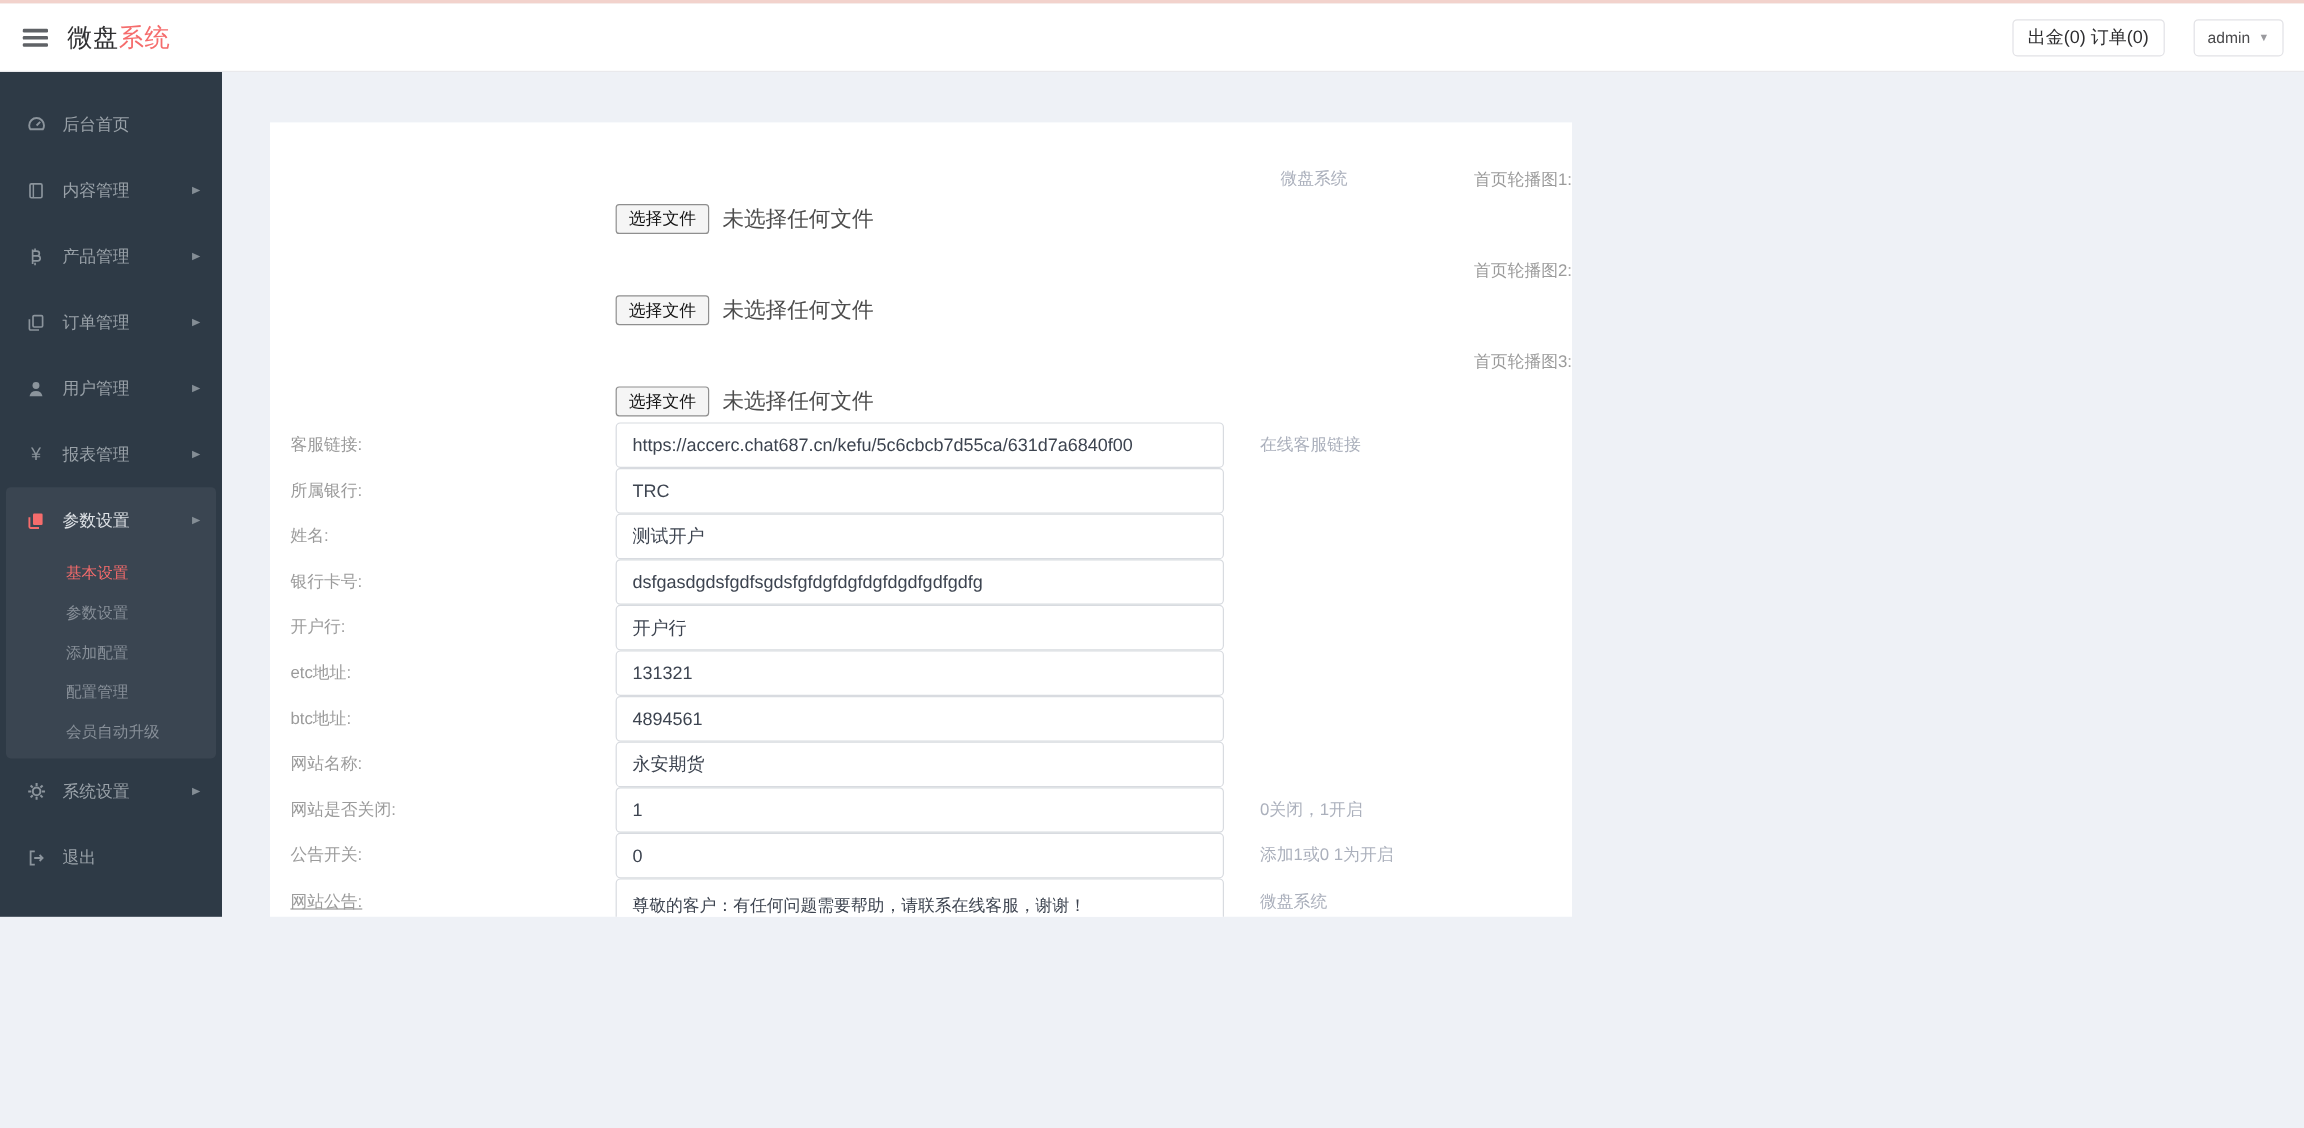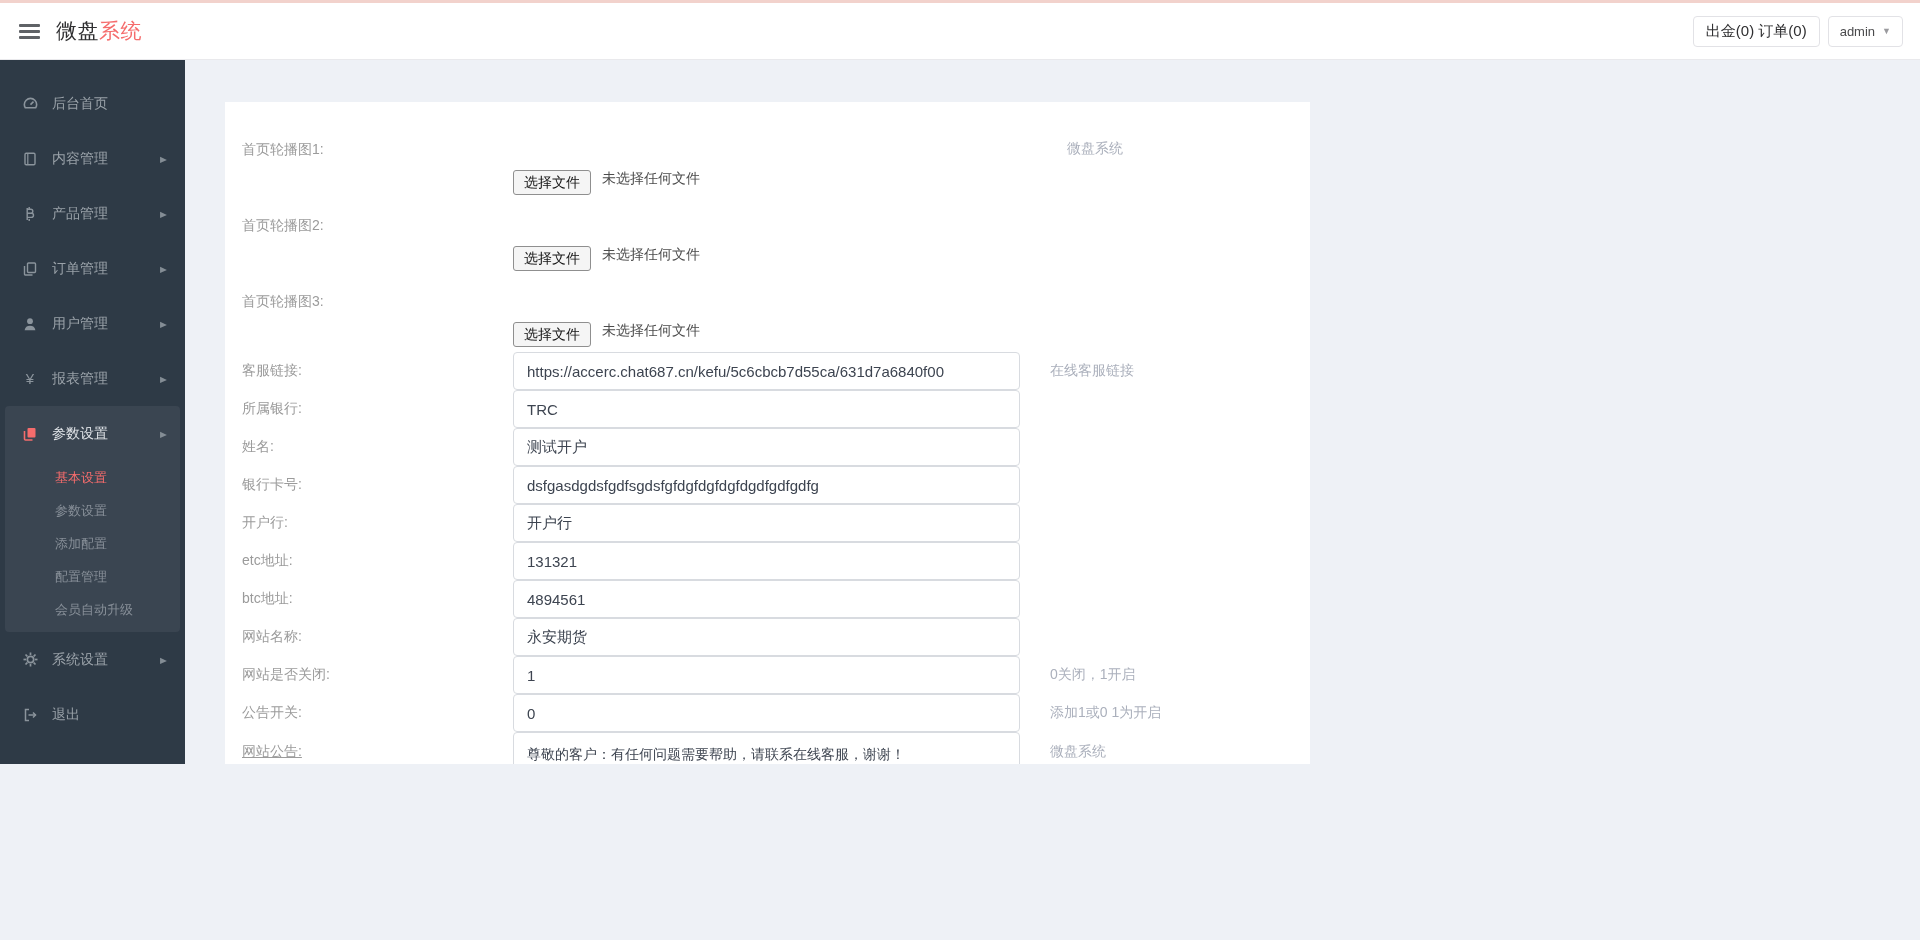--- a/index.html
+++ b/index.html
@@ -12,21 +12,21 @@
   
   .topstrip { height:3px; background:#f2d2cc; }
   .navbar {
     height:57px; background:#fff; border-bottom:1px solid #e9e9ec;
     display:flex; align-items:center; padding:0 17px; position:relative; z-index:5;
   }
   .hamburger { width:21px; display:flex; flex-direction:column; gap:3px; cursor:pointer; margin-left:2px; }
   .hamburger .bar { height:3px; background:#5f6266; border-radius:1px; }
   .logo { margin-left:16px; font-size:21px; color:#2f2f31; letter-spacing:0.5px; white-space:nowrap; }
   .logo .accent { color:#f56c6c; }
-  .nav-right { margin-left:auto; display:flex; gap:8px; align-items:flex-start; }
+  .nav-right { margin-left:auto; display:flex; gap:24px; align-items:flex-start; }
   .nav-btn {
     border:1px solid #e2e2e6; border-radius:4px; background:#fff; cursor:pointer;
     font-family:inherit; color:#2f2f31;
   }
   .stats-btn { font-size:15px; padding:5px 12px; height:31px; }
   .admin-btn { font-size:13px; color:#4a4a4c; height:31px; padding:5px 11px; display:flex; align-items:center; gap:7px; }
   .caret-down { font-size:9px; color:#9a9a9e; line-height:1; }
   
   .layout { display:flex; height:704px; }
   
@@ -46,28 +46,28 @@
   .sub-item.active { color:#f56c6c; }
   
   .main { flex:1; position:relative; overflow:hidden; }
   .card {
     position:absolute; left:40px; top:42px; width:1085px; height:1100px;
     background:#fff; padding:38px 0 0 17px;
   }
   
   .file-row { margin-bottom:22px; position:relative; }
   .file-row.last { margin-bottom:6px; }
-  .flabel { display:block; font-size:14px; line-height:18px; color:#9b9b9b; margin-bottom:12px; }
+  .flabel { display:block; font-size:14px; line-height:18px; color:#9b9b9b; margin-bottom:12px;text-align:right; }
   .file-hint { position:absolute; left:825px; top:0; font-size:14px; color:#abb0bc; }
   .fcontrol { margin-left:271px; height:24px; display:flex; align-items:flex-start; }
   .file-btn {
     display:inline-block; border:1px solid #8f8f8f; border-radius:3px; background:#f5f5f5;
     padding:2px 10px; font-size:14px; color:#141414; cursor:pointer; line-height:19px;
   }
-  .file-status { margin-left:11px; font-size:14px; color:#4c4c4c; }
+  .file-status { margin-left:11px; font-size:18px; color:#4c4c4c; }
   
   .text-row { display:flex; align-items:center; }
   .tlabel { width:271px; flex-shrink:0; font-size:14px; color:#9b9b9b; }
   .text-input {
     width:507px; height:38px; border:1px solid #d8dbe0; border-radius:4px;
     padding:0 13px; font-size:15px; color:#3d4450; font-family:inherit; background:#fff; outline:none;
   }
   .row-hint { margin-left:30px; font-size:14px; color:#abb0bc; white-space:nowrap; }
   
   .area-row { display:flex; align-items:flex-start; }

